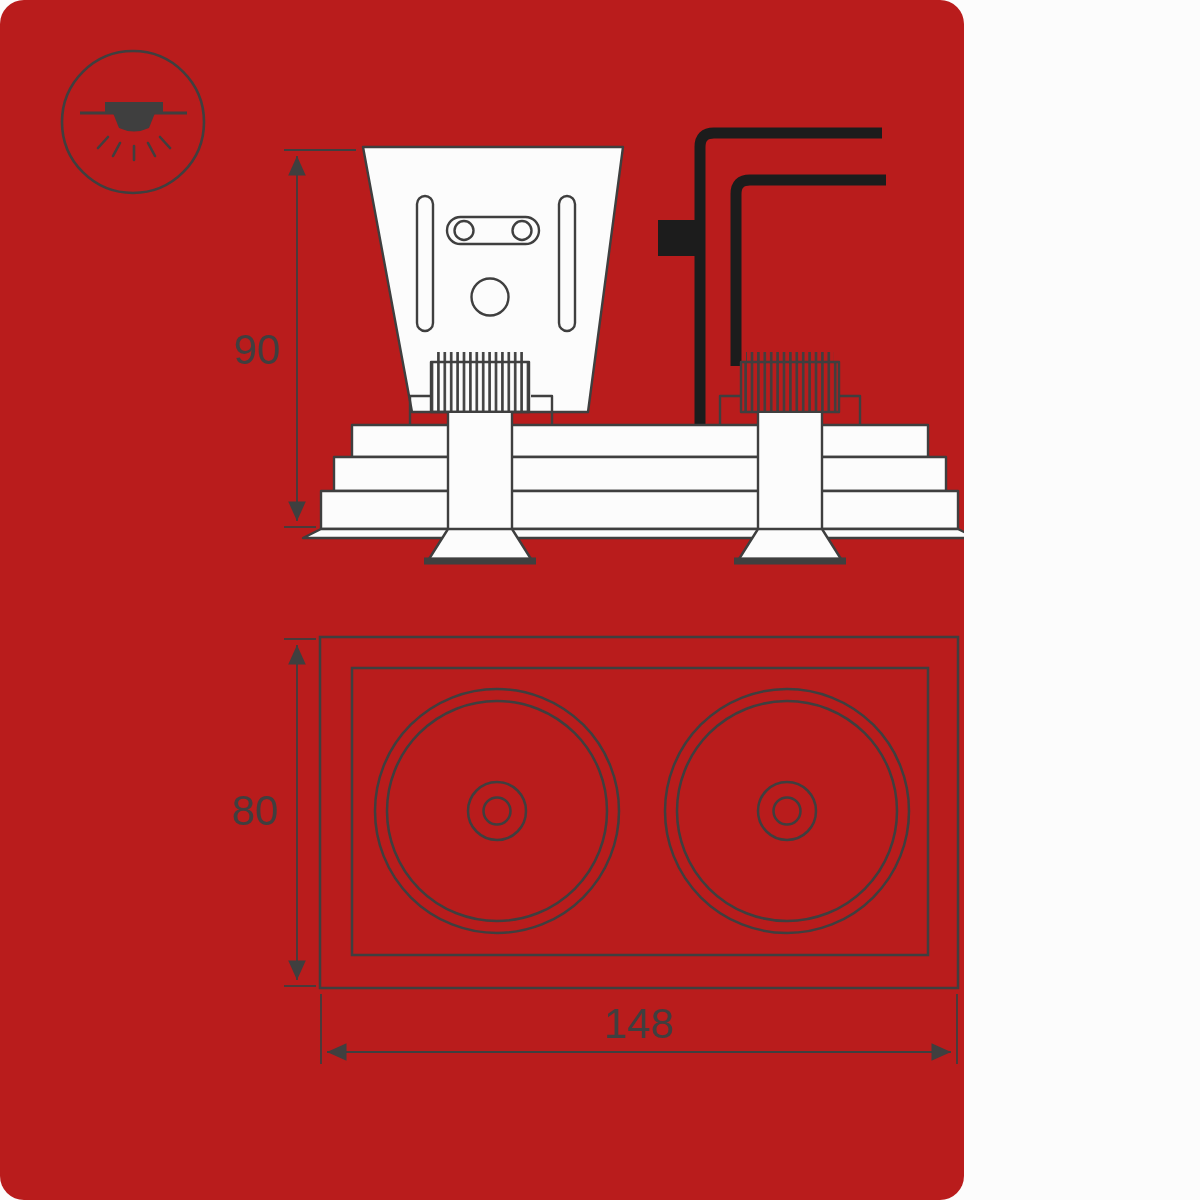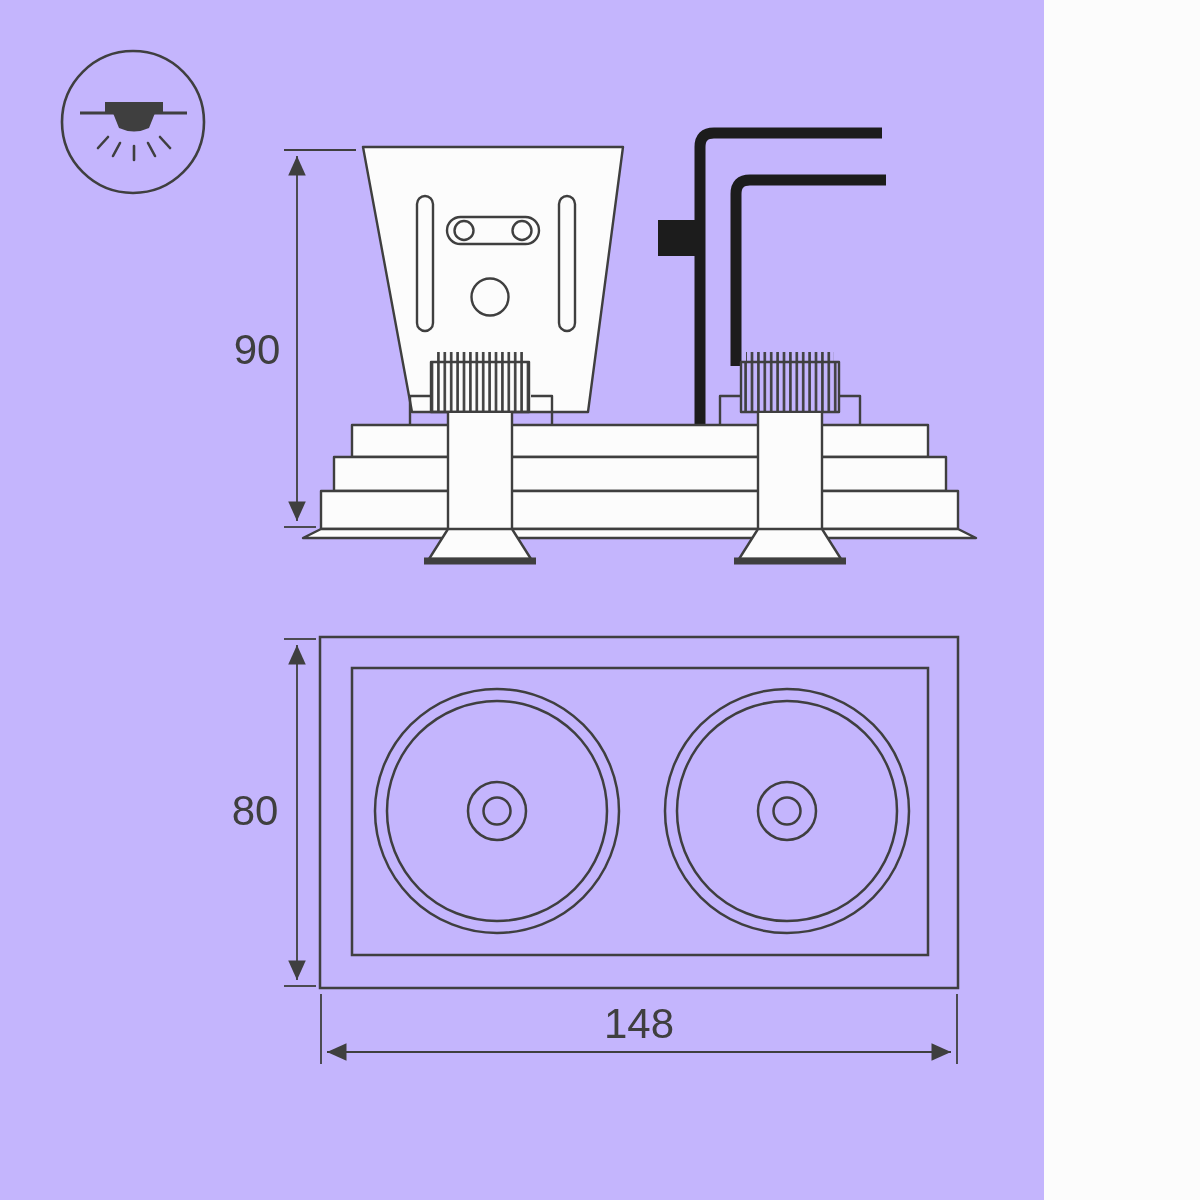--- a/index.html
+++ b/index.html
@@ -3,24 +3,25 @@
 <meta charset="utf-8">
 <style>
   html, body {
     margin: 0;
     padding: 0;
     background: #fcfcfc;
     font-family: "Liberation Sans", sans-serif;
   }
   .canvas {
     position: relative;
-    width: 1044px;
+    width: 964px;
     height: 1200px;
-    background: #c4b5fd;
+    background: #b91c1c;
     overflow: hidden;
+    border-radius: 24px;
   }
   svg { display: block; }
   text.dim-label {
     font-family: "Liberation Sans", sans-serif;
     font-size: 42px;
     fill: #3f3f3f;
     font-weight: 400;
   }
 </style>
 </head>

